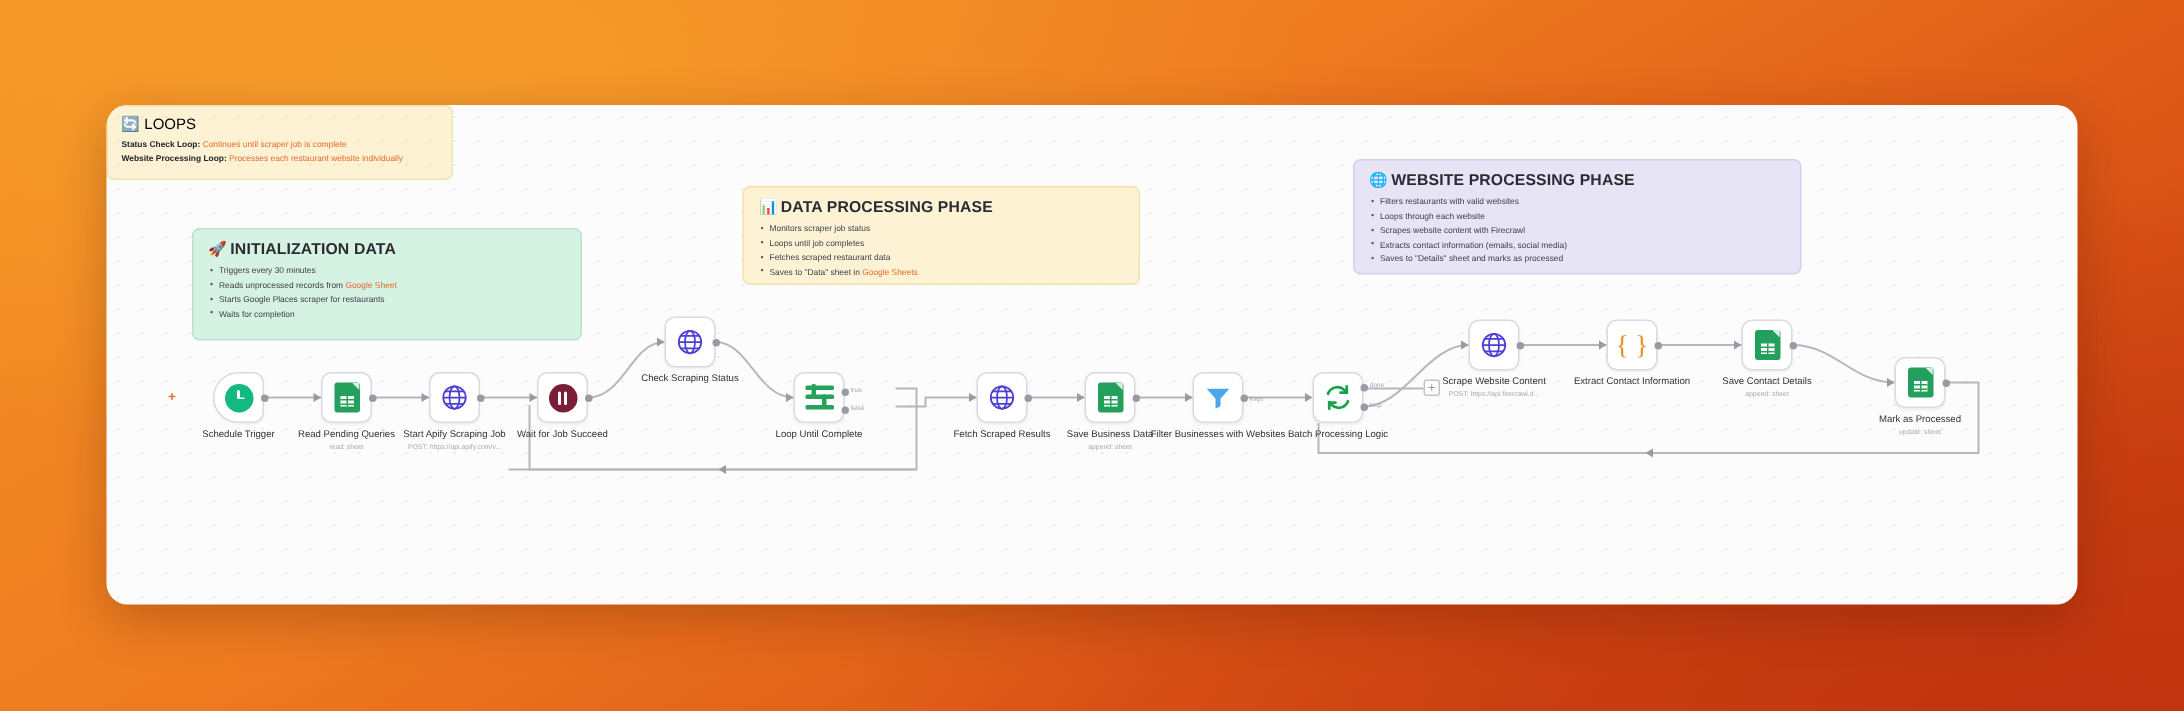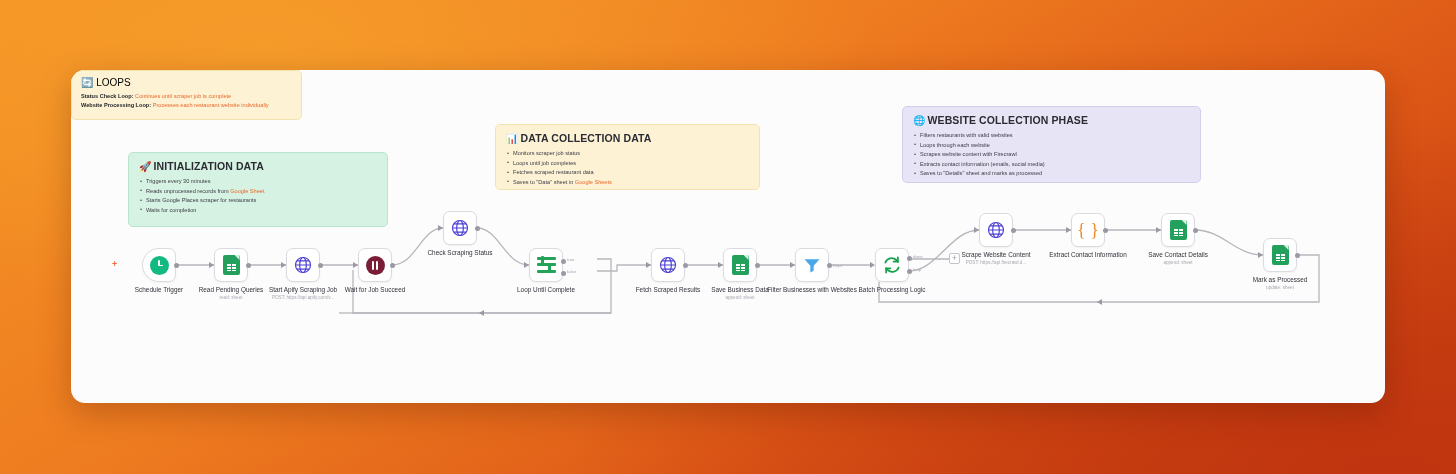--- a/index.html
+++ b/index.html
@@ -211,34 +211,34 @@
       <li><span>Triggers every 30 minutes</span></li>
       <li><span>Reads unprocessed records from </span><span class="lnk">Google Sheet</span></li>
       <li><span>Starts Google Places scraper for restaurants</span></li>
       <li><span>Waits for completion</span></li>
     </ul>
   </div>
 
   <div class="note" id="note-data">
     <div class="nt">
       <span class="emo">📊</span>
-      <span>DATA COLLECTION DATA</span>
+      <span>DATA PROCESSING PHASE</span>
     </div>
     <ul>
       <li><span>Monitors scraper job status</span></li>
       <li><span>Loops until job completes</span></li>
       <li><span>Fetches scraped restaurant data</span></li>
       <li><span>Saves to "Data" sheet in </span><span class="lnk">Google Sheets</span></li>
     </ul>
   </div>
 
   <div class="note" id="note-web">
     <div class="nt">
       <span class="emo">🌐</span>
-      <span>WEBSITE COLLECTION PHASE</span>
+      <span>WEBSITE PROCESSING PHASE</span>
     </div>
     <ul>
       <li><span>Filters restaurants with valid websites</span></li>
       <li><span>Loops through each website</span></li>
       <li><span>Scrapes website content with Firecrawl</span></li>
       <li><span>Extracts contact information (emails, social media)</span></li>
       <li><span>Saves to "Details" sheet and marks as processed</span></li>
     </ul>
   </div>
 

